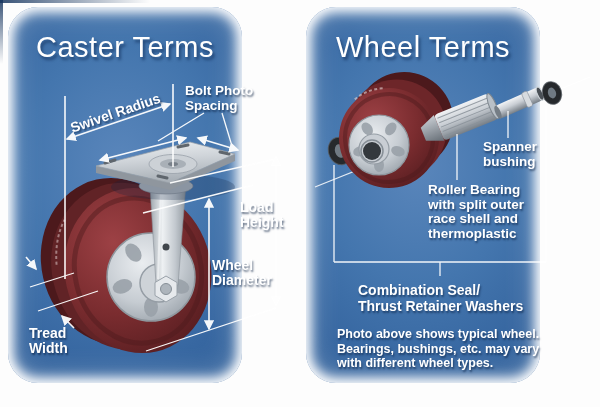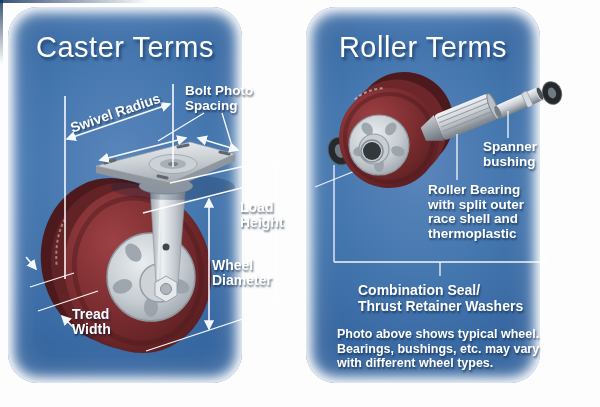--- a/index.html
+++ b/index.html
@@ -142,21 +142,21 @@
       <div>Spacing</div>
     </div>
     <div class="lbl" style="left:232px;top:193px;">
       <div>Load</div>
       <div>Height</div>
     </div>
     <div class="lbl" style="left:204px;top:251px;">
       <div>Wheel</div>
       <div>Diameter</div>
     </div>
-    <div class="lbl" style="left:21px;top:300px;margin-left:43px;">
+    <div class="lbl" style="left:21px;top:319px;">
       <div>Tread</div>
       <div>Width</div>
     </div>
   </div>
 
   <div class="panel panel-right">
     <svg class="art" viewBox="0 0 286 376">
 
       <path d="M9 180 L284 70" stroke="#ffffff" stroke-width="1.2" opacity="0.85" fill="none"></path>
 
@@ -205,21 +205,21 @@
         <ellipse cx="246" cy="86" rx="4" ry="5.5" fill="#707a83"></ellipse>
       </g>
 
       <g stroke="#ffffff" stroke-width="1.3" fill="none" opacity="0.92">
         <path d="M151 127 V173"></path>
         <path d="M202 104 V131"></path>
         <path d="M28 158 V255 M240 99 V255 M28 255 H240 M134 255 V269"></path>
       </g>
     </svg>
 
-    <div class="title">Roller Terms</div>
+    <div class="title">Wheel Terms</div>
     <div class="lbl lbl-sm" style="left:177px;top:133px;">
       <div>Spanner</div>
       <div>bushing</div>
     </div>
     <div class="lbl lbl-sm" style="left:122px;top:176px;">
       <div>Roller Bearing</div>
       <div>with split outer</div>
       <div>race shell and</div>
       <div>thermoplastic</div>
     </div>

